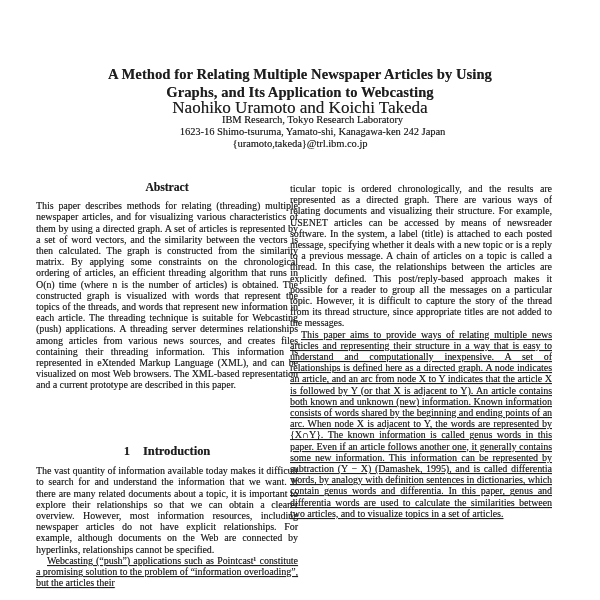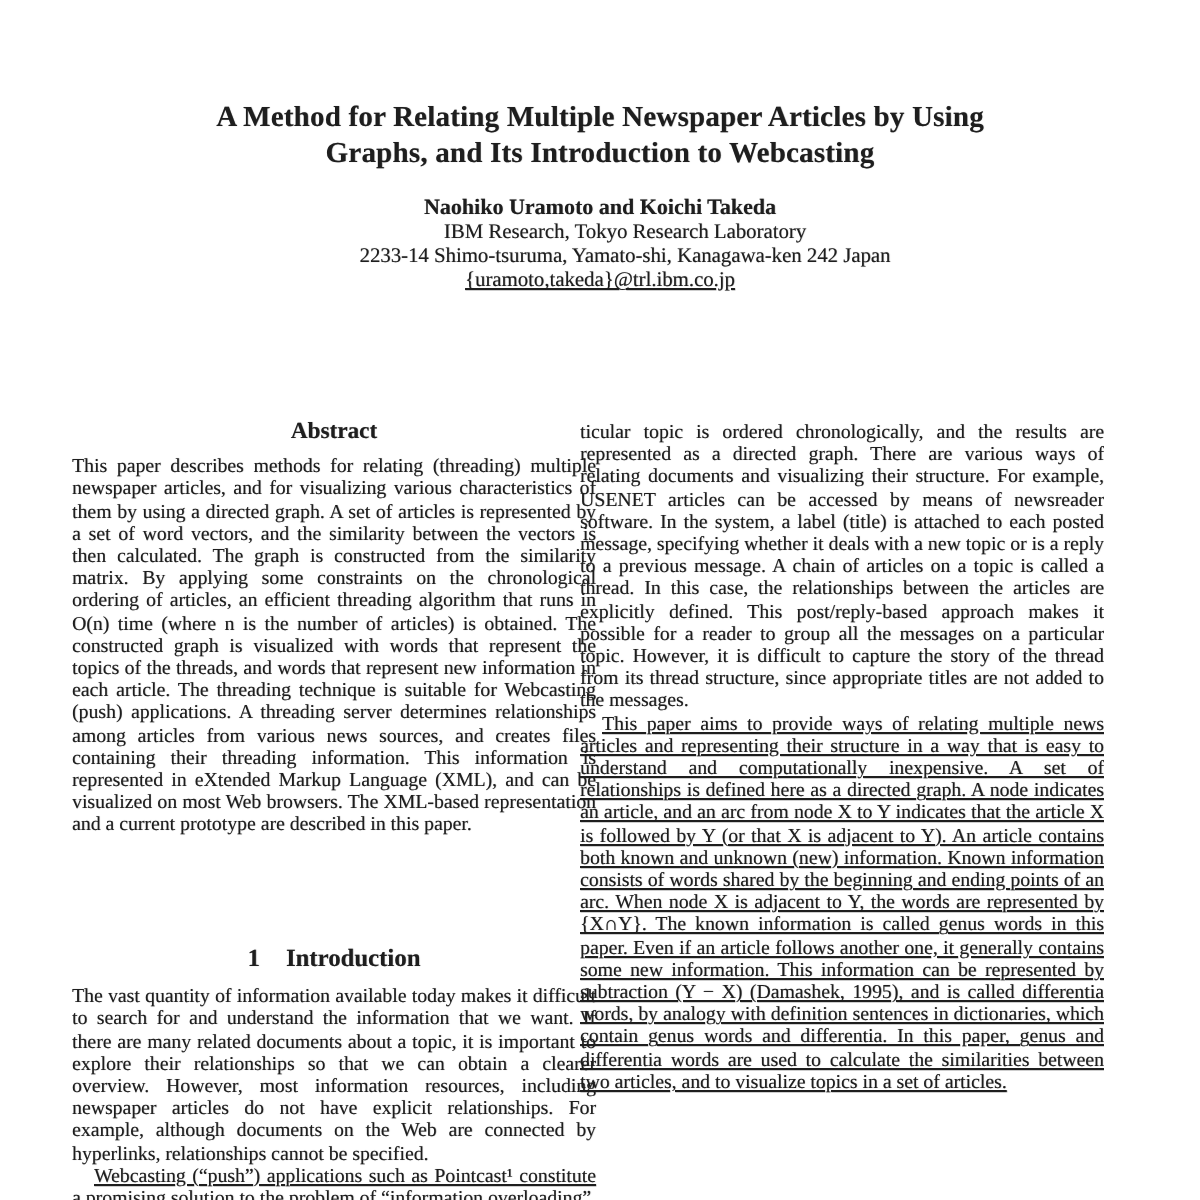--- a/index.html
+++ b/index.html
@@ -21,57 +21,54 @@
     background: #ffffff;
   }
   
   .ink {
     text-shadow: 0.2px 0.2px 0.35px rgba(30,30,30,0.55);
   }
 
   
   .title-block {
     position: absolute;
-    top: 51px;
+    top: 66px;
     left: 0;
     width: 600px;
     text-align: center;
   }
   .paper-title {
     font-size: 14.5px;
     font-weight: bold;
     line-height: 17.5px;
     letter-spacing: 0.1px;
     margin: 0;
   }
   .authors {
-    margin-top: 12px;
-    font-size: 11px;
-    font-weight: bold;
+    font-size: 17px;
+    font-weight: normal;
     line-height: 13px;
   }
   .affil {
     font-size: 10.4px;
     line-height: 12.2px;
     padding-left: 25px;
   }
   .email {
     font-size: 10.4px;
     line-height: 12.2px;
-    text-decoration: underline;
   }
 
   
   .col {
     position: absolute;
     width: 262px;
     font-size: 9.9px;
     line-height: 11.2px;
     text-align: justify;
-    margin-top: 28px;
   }
   .abstract-block { top: 182px; left: 36px; }
   .intro-block    { top: 446px; left: 36px; }
   .right-col      { top: 183px; left: 290px; height: 417px; overflow: hidden; }
 
   .abstract-heading {
     text-align: center;
     font-weight: bold;
     font-size: 11.6px;
     margin: 0 0 7px 0;
@@ -87,25 +84,25 @@
   p.indent { text-indent: 11px; text-decoration: underline; }
 </style>
 </head>
 <body>
 
 <div class="page">
 
   <header class="title-block">
     <h1 class="paper-title ink">
       <span class="title-line">A Method for Relating Multiple Newspaper Articles by Using</span><br>
-      <span class="title-line">Graphs, and Its Introduction to Webcasting</span>
+      <span class="title-line">Graphs, and Its Application to Webcasting</span>
     </h1>
     <div class="authors ink">Naohiko Uramoto and Koichi Takeda</div>
     <div class="affil ink">IBM Research, Tokyo Research Laboratory</div>
-    <div class="affil ink">2233-14 Shimo-tsuruma, Yamato-shi, Kanagawa-ken 242 Japan</div>
+    <div class="affil ink">1623-16 Shimo-tsuruma, Yamato-shi, Kanagawa-ken 242 Japan</div>
     <div class="email ink">{uramoto,takeda}@trl.ibm.co.jp</div>
   </header>
 
   <section class="col abstract-block">
     <div class="abstract-heading ink">Abstract</div>
     <p class="para ink">This paper describes methods for relating (threading) multiple newspaper articles, and for visualizing various characteristics of them by using a directed graph. A set of articles is represented by a set of word vectors, and the similarity between the vectors is then calculated. The graph is constructed from the similarity matrix. By applying some constraints on the chronological ordering of articles, an efficient threading algorithm that runs in O(n) time (where n is the number of articles) is obtained. The constructed graph is visualized with words that represent the topics of the threads, and words that represent new information in each article. The threading technique is suitable for Webcasting (push) applications. A threading server determines relationships among articles from various news sources, and creates files containing their threading information. This information is represented in eXtended Markup Language (XML), and can be visualized on most Web browsers. The XML-based representation and a current prototype are described in this paper.</p>
   </section>
 
   <section class="col intro-block">
     <div class="section-heading ink">

